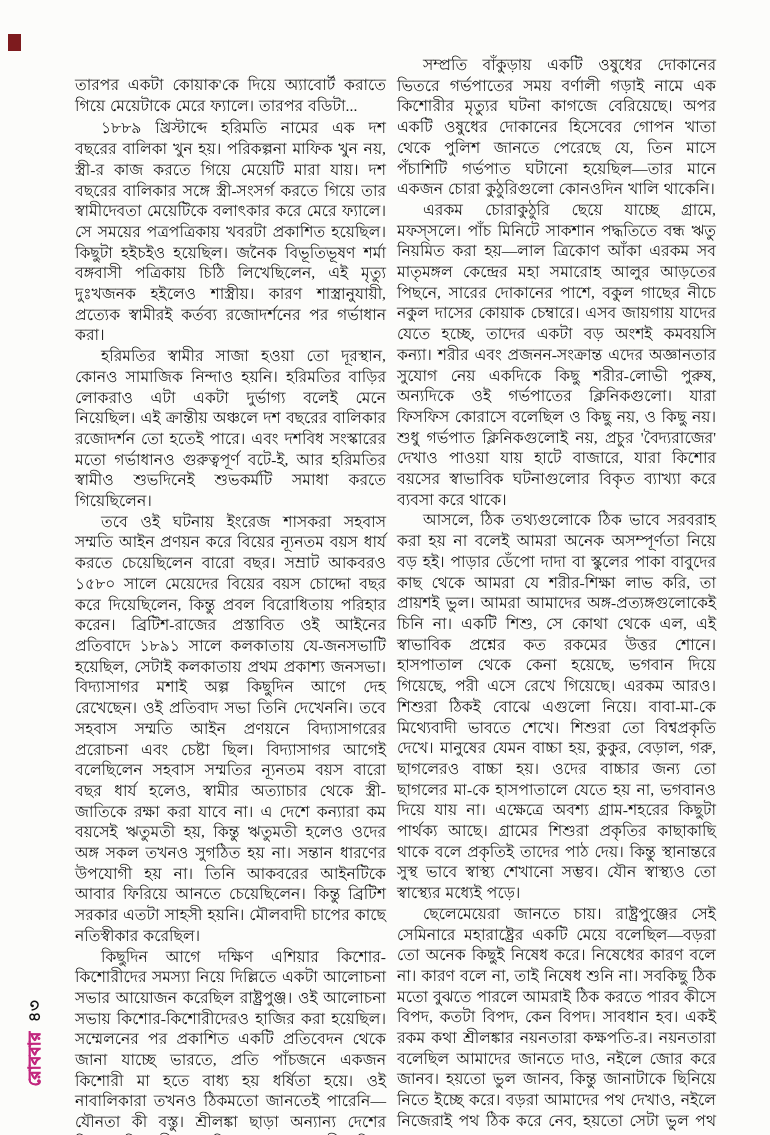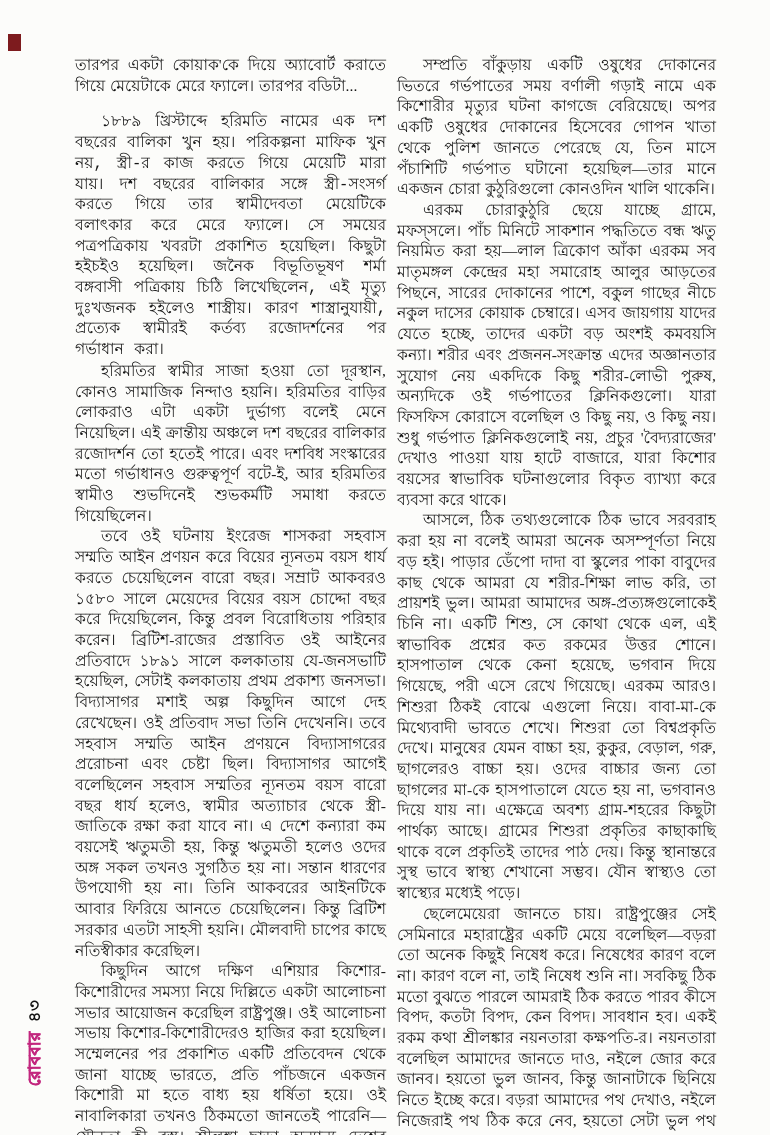--- a/index.html
+++ b/index.html
@@ -24,22 +24,22 @@
     position:absolute;left:75px;top:55px;width:641px;
     display:flex;gap:11px;
   }
   .col{font-size:15.6px;line-height:20.7px;}
   .col-left{width:311px;}
   .col-right{width:319px;}
   p.para{
     margin:0;text-indent:26px;text-align:justify;
     word-spacing:1px;
   }
-  p.para.continuation{text-indent:0;}
-  p.para.gap-small{margin-top:16px;font-family:Liberation Mono, monospace;}
+  p.para.continuation{text-indent:0;margin-top:20px;}
+  p.para.gap-small{margin-top:2px;}
   .spine{
     position:absolute;left:-20px;top:1026px;width:110px;height:34px;
     transform:rotate(-90deg);
     display:flex;align-items:center;justify-content:center;gap:9px;
     font-size:16.5px;letter-spacing:.5px;white-space:nowrap;
   }
   .spine .mag{
     color:var(--accent);
     font-weight:bold;
     -webkit-text-stroke:.6px var(--accent);

